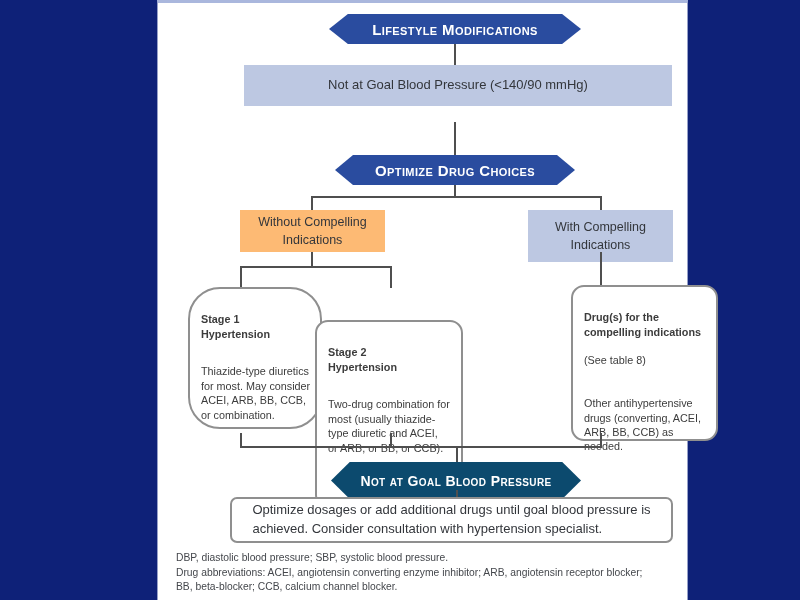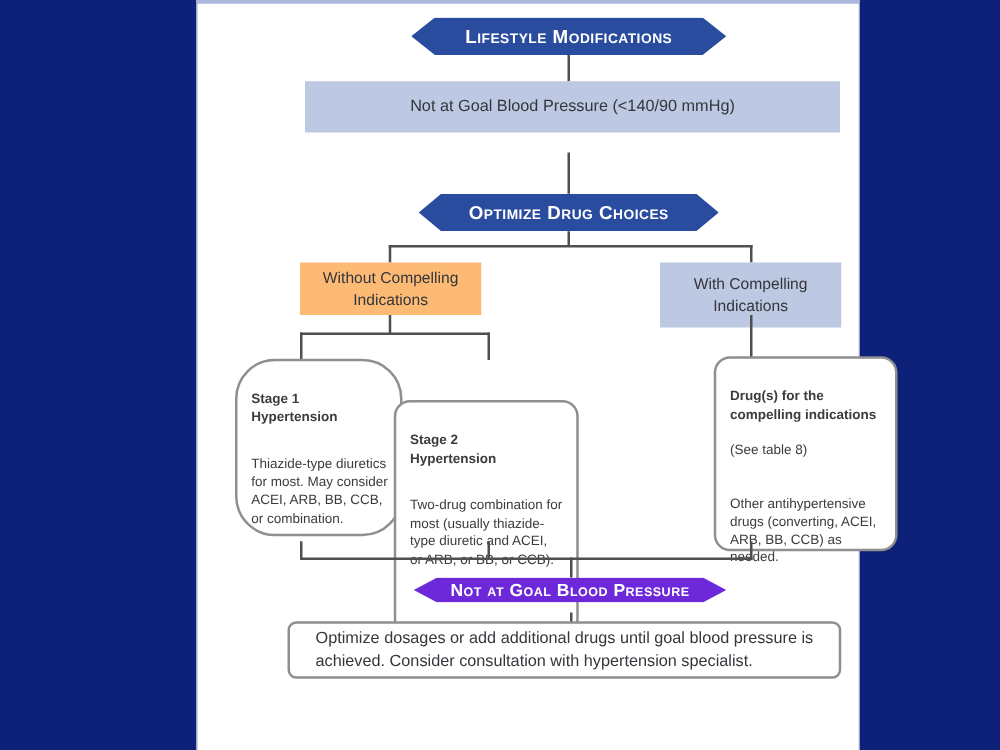--- a/index.html
+++ b/index.html
@@ -141,25 +141,28 @@
 drugs (converting, ACEI,
 ARB, BB, CCB) as needed.</div>
   </div>
 
   <div class="vline" style="left:240px;top:433px;width:2px;height:15px;background:#4f4f4f;"></div>
   <div class="vline" style="left:390px;top:433px;width:2px;height:15px;background:#4f4f4f;"></div>
   <div class="vline" style="left:600px;top:433px;width:2px;height:15px;background:#4f4f4f;"></div>
   <div class="hline" style="left:240px;top:446px;width:362px;height:2px;background:#4f4f4f;"></div>
   <div class="vline" style="left:456px;top:446px;width:2px;height:16px;background:#4f4f4f;"></div>
 
-  <div class="banner" style="left:331px;top:462px;width:250px;height:20px;font-size:14px;background:#6d28d9;">
+  <div class="banner" style="left:331px;top:462px;width:250px;height:37px;font-size:14px;background:#0c4a6e;">
     <span>Not at Goal Blood Pressure</span>
   </div>
 
   <div class="vline" style="left:456px;top:490px;width:2px;height:8px;background:#4f4f4f;"></div>
 
   <div class="optimizebox" style="left:230px;top:497px;width:443px;height:46px;">
     <div>Optimize dosages or add additional drugs until goal blood pressure is
 achieved. Consider consultation with hypertension specialist.</div>
   </div>
 
+  <div class="footnotes">DBP, diastolic blood pressure; SBP, systolic blood pressure.
+Drug abbreviations:  ACEI, angiotensin converting enzyme inhibitor; ARB, angiotensin receptor blocker;
+BB, beta-blocker; CCB, calcium channel blocker.</div>
 
 </div>
 
 </body></html>

